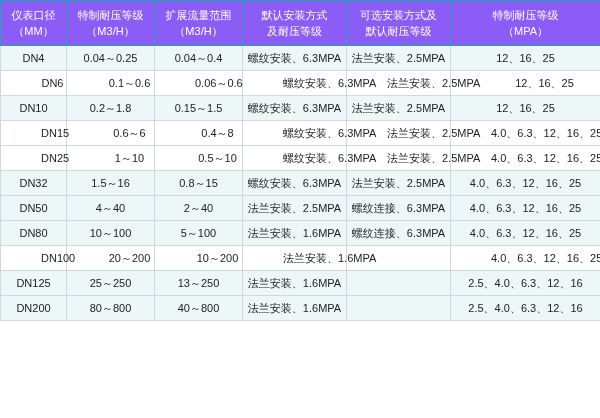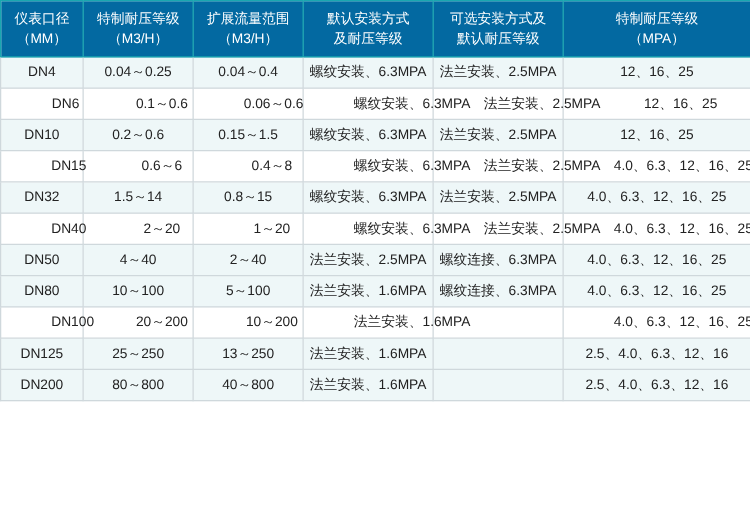--- a/index.html
+++ b/index.html
@@ -22,21 +22,21 @@
     border: 1px solid #cfd8dc;
     text-align: center;
     vertical-align: middle;
     font-size: 11px;
     color: #222222;
     padding: 0 2px;
     line-height: 1.35;
     white-space: nowrap;
   }
   #spec-table thead th {
-    background: #0369a1;
+    background: #8b5cf6;
     color: #ffffff;
     font-size: 11px;
     font-weight: normal;
     height: 44px;
     border: 1px solid #1aa7b0;
     line-height: 1.5;
   }
   #spec-table tbody tr {
     height: 25px;
   }
@@ -108,46 +108,46 @@
       <tr class="odd">
         <td class="cell-0">DN6</td>
         <td class="cell-1">0.1～0.6</td>
         <td class="cell-2">0.06～0.6</td>
         <td class="cell-3">螺纹安装、6.3MPA</td>
         <td class="cell-4">法兰安装、2.5MPA</td>
         <td class="cell-5">12、16、25</td>
       </tr>
       <tr class="even">
         <td class="cell-0">DN10</td>
-        <td class="cell-1">0.2～0.6</td>
+        <td class="cell-1">0.2～1.8</td>
         <td class="cell-2">0.15～1.5</td>
         <td class="cell-3">螺纹安装、6.3MPA</td>
         <td class="cell-4">法兰安装、2.5MPA</td>
         <td class="cell-5">12、16、25</td>
       </tr>
       <tr class="odd">
         <td class="cell-0">DN15</td>
         <td class="cell-1">0.6～6</td>
         <td class="cell-2">0.4～8</td>
         <td class="cell-3">螺纹安装、6.3MPA</td>
         <td class="cell-4">法兰安装、2.5MPA</td>
         <td class="cell-5">4.0、6.3、12、16、25</td>
       </tr>
-      <tr class="even">
-        <td class="cell-0">DN32</td>
-        <td class="cell-1">1.5～14</td>
-        <td class="cell-2">0.8～15</td>
+      <tr class="odd">
+        <td class="cell-0">DN25</td>
+        <td class="cell-1">1～10</td>
+        <td class="cell-2">0.5～10</td>
         <td class="cell-3">螺纹安装、6.3MPA</td>
         <td class="cell-4">法兰安装、2.5MPA</td>
         <td class="cell-5">4.0、6.3、12、16、25</td>
       </tr>
-      <tr class="odd">
-        <td class="cell-0">DN40</td>
-        <td class="cell-1">2～20</td>
-        <td class="cell-2">1～20</td>
+      <tr class="even">
+        <td class="cell-0">DN32</td>
+        <td class="cell-1">1.5～16</td>
+        <td class="cell-2">0.8～15</td>
         <td class="cell-3">螺纹安装、6.3MPA</td>
         <td class="cell-4">法兰安装、2.5MPA</td>
         <td class="cell-5">4.0、6.3、12、16、25</td>
       </tr>
       <tr class="even">
         <td class="cell-0">DN50</td>
         <td class="cell-1">4～40</td>
         <td class="cell-2">2～40</td>
         <td class="cell-3">法兰安装、2.5MPA</td>
         <td class="cell-4">螺纹连接、6.3MPA</td>

